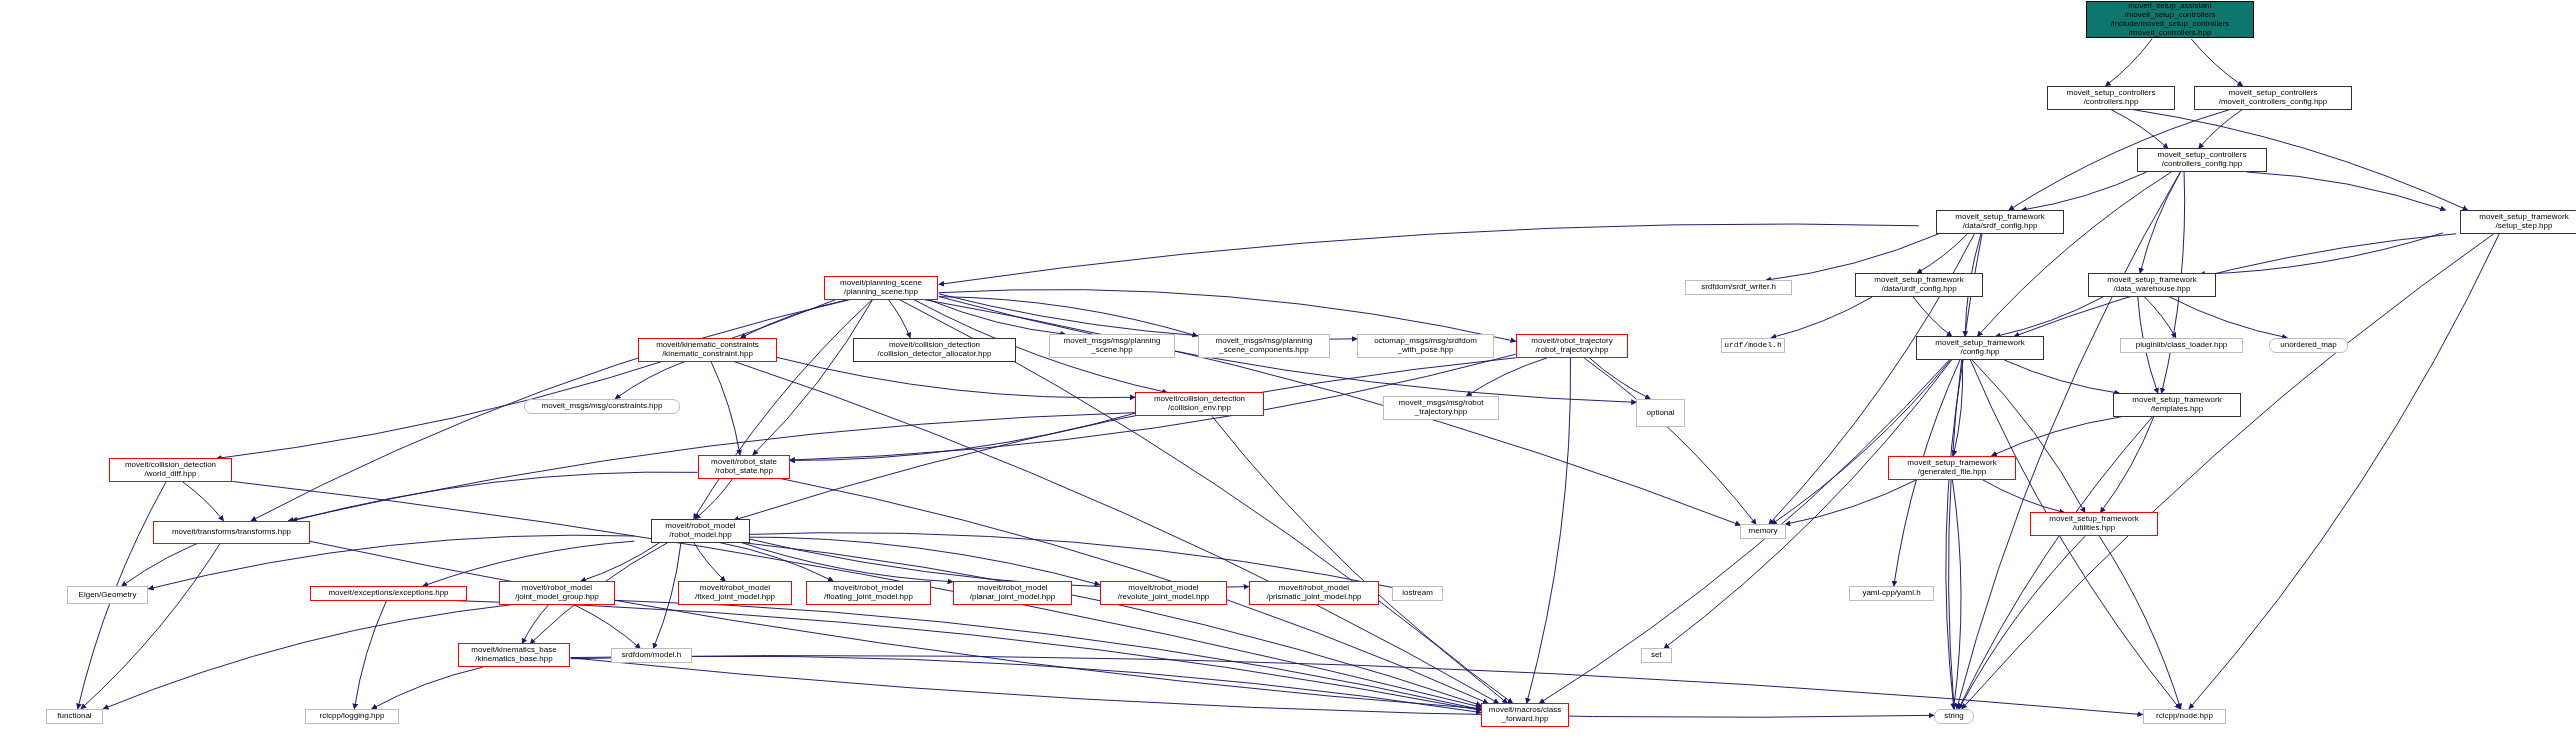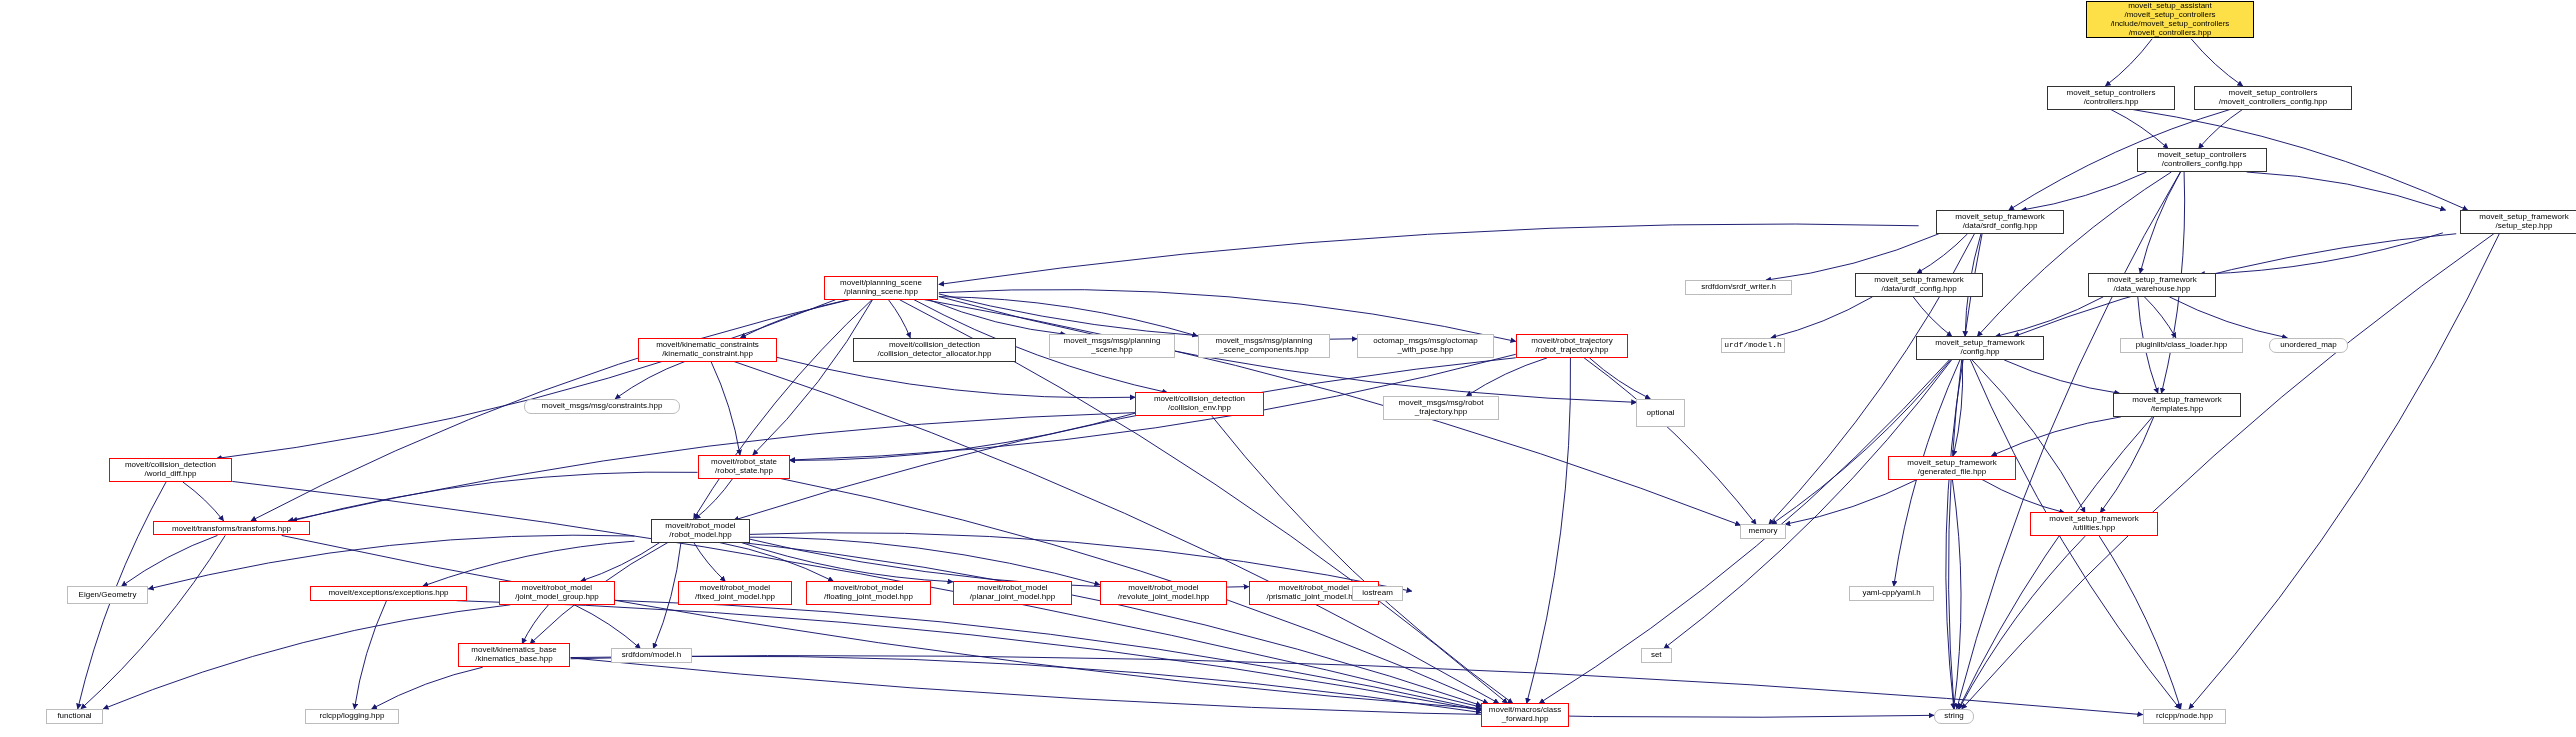--- a/index.html
+++ b/index.html
@@ -5,21 +5,21 @@
   html,body{margin:0;padding:0;background:#ffffff;}
   #graph-root{position:relative;width:2576px;height:738px;background:#ffffff;
     font-family:"Liberation Sans","DejaVu Sans",sans-serif;overflow:hidden;}
   svg#edges{position:absolute;left:0;top:0;width:2576px;height:738px;}
   .node{position:absolute;box-sizing:border-box;display:flex;align-items:center;
     justify-content:center;text-align:center;background:#ffffff;line-height:1.12;
     color:#000000;white-space:pre-line;overflow:hidden;}
   .n-plain{border:0.7px solid #bcbcbc;}
   .n-dark{border:0.7px solid #333333;margin-left:17px;}
   .n-red{border:0.7px solid #ff0000;}
-  .n-root{border:0.7px solid #000000;background:#fde047;}
+  .n-root{border:0.7px solid #000000;background:#0f766e;}
   .lbl{display:block;padding:0 2.1px;}
 </style>
 </head>
 <body>
 
 <div id="graph-root">
   <svg id="edges" viewBox="0 0 3715 1064" preserveAspectRatio="none">
     <defs>
       <marker id="arrow" viewBox="0 0 10 10" refX="9" refY="5" markerWidth="6" markerHeight="6" orient="auto-start-reverse">
         <path d="M 0 0 L 10 5 L 0 10 z" fill="#191970"></path>
@@ -154,21 +154,21 @@
 /data_warehouse.hpp</span></div>
       <div class="node n-plain" style="left: 1685px; top: 280px; width: 107px; height: 14.6px; font-size: 8px;"><span class="lbl">srdfdom/srdf_writer.h</span></div>
       <div class="node n-red" style="left: 638px; top: 338px; width: 139px; height: 23.6px; font-size: 8px;"><span class="lbl">moveit/kinematic_constraints
 /kinematic_constraint.hpp</span></div>
       <div class="node n-dark" style="left: 836px; top: 338px; width: 163px; height: 23.6px; font-size: 8px;"><span class="lbl">moveit/collision_detection
 /collision_detector_allocator.hpp</span></div>
       <div class="node n-plain" style="left: 1049px; top: 334px; width: 126px; height: 23.6px; font-size: 8px;"><span class="lbl">moveit_msgs/msg/planning
 _scene.hpp</span></div>
       <div class="node n-plain" style="left: 1198px; top: 334px; width: 132px; height: 23.6px; font-size: 8px;"><span class="lbl">moveit_msgs/msg/planning
 _scene_components.hpp</span></div>
-      <div class="node n-plain" style="left: 1357px; top: 334px; width: 137px; height: 23.6px; font-size: 8px;"><span class="lbl">octomap_msgs/msg/octomap
+      <div class="node n-plain" style="left: 1357px; top: 334px; width: 137px; height: 23.6px; font-size: 8px;"><span class="lbl">octomap_msgs/msg/srdfdom
 _with_pose.hpp</span></div>
       <div class="node n-red" style="left: 1516px; top: 334px; width: 112px; height: 23.6px; font-size: 8px;"><span class="lbl">moveit/robot_trajectory
 /robot_trajectory.hpp</span></div>
       <div class="node n-plain" style="left: 1721px; top: 338px; width: 64px; height: 14.6px; font-size: 8px; font-family: Liberation Mono, monospace;"><span class="lbl">urdf/model.h</span></div>
       <div class="node n-dark" style="left: 1899px; top: 336px; width: 128px; height: 23.6px; font-size: 8px;"><span class="lbl">moveit_setup_framework
 /config.hpp</span></div>
       <div class="node n-plain" style="left: 2120px; top: 338px; width: 123px; height: 14.6px; font-size: 8px;"><span class="lbl">pluginlib/class_loader.hpp</span></div>
       <div class="node n-plain" style="left: 2269px; top: 338px; width: 79px; height: 14.6px; font-size: 8px; border-radius: 7px;"><span class="lbl">unordered_map</span></div>
       <div class="node n-plain" style="left: 524px; top: 399px; width: 156px; height: 14.6px; font-size: 8px; border-radius: 7px;"><span class="lbl">moveit_msgs/msg/constraints.hpp</span></div>
       <div class="node n-red" style="left: 1135px; top: 392px; width: 129px; height: 23.6px; font-size: 8px;"><span class="lbl">moveit/collision_detection
@@ -177,41 +177,41 @@
 _trajectory.hpp</span></div>
       <div class="node n-plain" style="left: 1636px; top: 399px; width: 49px; height: 28px; font-size: 8px;"><span class="lbl">optional</span></div>
       <div class="node n-dark" style="left: 2096px; top: 393px; width: 128px; height: 23.6px; font-size: 8px;"><span class="lbl">moveit_setup_framework
 /templates.hpp</span></div>
       <div class="node n-red" style="left: 698px; top: 455px; width: 92px; height: 23.6px; font-size: 8px;"><span class="lbl">moveit/robot_state
 /robot_state.hpp</span></div>
       <div class="node n-red" style="left: 1888px; top: 456px; width: 128px; height: 23.6px; font-size: 8px;"><span class="lbl">moveit_setup_framework
 /generated_file.hpp</span></div>
       <div class="node n-red" style="left: 109px; top: 458px; width: 123px; height: 23.6px; font-size: 8px;"><span class="lbl">moveit/collision_detection
 /world_diff.hpp</span></div>
-      <div class="node n-red" style="left: 153px; top: 521px; width: 157px; height: 14px; font-size: 8px; align-items: flex-end;"><span class="lbl">moveit/transforms/transforms.hpp</span></div>
+      <div class="node n-red" style="left: 153px; top: 521px; width: 157px; height: 23px; font-size: 8px;"><span class="lbl">moveit/transforms/transforms.hpp</span></div>
       <div class="node n-dark" style="left: 634px; top: 519px; width: 99px; height: 23.6px; font-size: 8px;"><span class="lbl">moveit/robot_model
 /robot_model.hpp</span></div>
       <div class="node n-plain" style="left: 1740px; top: 524px; width: 46px; height: 14.6px; font-size: 8px;"><span class="lbl">memory</span></div>
       <div class="node n-red" style="left: 2030px; top: 512px; width: 128px; height: 23.6px; font-size: 8px;"><span class="lbl">moveit_setup_framework
 /utilities.hpp</span></div>
       <div class="node n-plain" style="left: 67px; top: 586px; width: 81px; height: 18px; font-size: 8px;"><span class="lbl">Eigen/Geometry</span></div>
       <div class="node n-red" style="left: 310px; top: 586px; width: 157px; height: 14.6px; font-size: 8px;"><span class="lbl">moveit/exceptions/exceptions.hpp</span></div>
       <div class="node n-red" style="left: 499px; top: 581px; width: 116px; height: 23.6px; font-size: 8px;"><span class="lbl">moveit/robot_model
 /joint_model_group.hpp</span></div>
       <div class="node n-red" style="left: 678px; top: 581px; width: 114px; height: 23.6px; font-size: 8px;"><span class="lbl">moveit/robot_model
 /fixed_joint_model.hpp</span></div>
       <div class="node n-red" style="left: 806px; top: 581px; width: 125px; height: 23.6px; font-size: 8px;"><span class="lbl">moveit/robot_model
 /floating_joint_model.hpp</span></div>
       <div class="node n-red" style="left: 953px; top: 581px; width: 119px; height: 23.6px; font-size: 8px;"><span class="lbl">moveit/robot_model
 /planar_joint_model.hpp</span></div>
       <div class="node n-red" style="left: 1100px; top: 581px; width: 127px; height: 23.6px; font-size: 8px;"><span class="lbl">moveit/robot_model
 /revolute_joint_model.hpp</span></div>
       <div class="node n-red" style="left: 1249px; top: 581px; width: 130px; height: 23.6px; font-size: 8px;"><span class="lbl">moveit/robot_model
 /prismatic_joint_model.hpp</span></div>
-      <div class="node n-plain" style="left: 1352px; top: 586px; width: 51px; height: 14.6px; font-size: 8px;"><span class="lbl">iostream</span></div>
+      <div class="node n-plain" style="left: 1392px; top: 586px; width: 51px; height: 14.6px; font-size: 8px;"><span class="lbl">iostream</span></div>
       <div class="node n-plain" style="left: 1849px; top: 586px; width: 85px; height: 14.6px; font-size: 8px;"><span class="lbl">yaml-cpp/yaml.h</span></div>
       <div class="node n-red" style="left: 458px; top: 643px; width: 112px; height: 23.6px; font-size: 8px;"><span class="lbl">moveit/kinematics_base
 /kinematics_base.hpp</span></div>
       <div class="node n-plain" style="left: 611px; top: 648px; width: 81px; height: 14.6px; font-size: 8px;"><span class="lbl">srdfdom/model.h</span></div>
       <div class="node n-plain" style="left: 1641px; top: 648px; width: 30.5px; height: 14.6px; font-size: 8px;"><span class="lbl">set</span></div>
       <div class="node n-plain" style="left: 46px; top: 709px; width: 57px; height: 14.6px; font-size: 8px;"><span class="lbl">functional</span></div>
       <div class="node n-plain" style="left: 305px; top: 709px; width: 94px; height: 14.6px; font-size: 8px;"><span class="lbl">rclcpp/logging.hpp</span></div>
       <div class="node n-red" style="left: 1481px; top: 703px; width: 88px; height: 23.6px; font-size: 8px;"><span class="lbl">moveit/macros/class
 _forward.hpp</span></div>
       <div class="node n-plain" style="left: 1934px; top: 709px; width: 40px; height: 14.6px; font-size: 8px; border-radius: 7px;"><span class="lbl">string</span></div>

